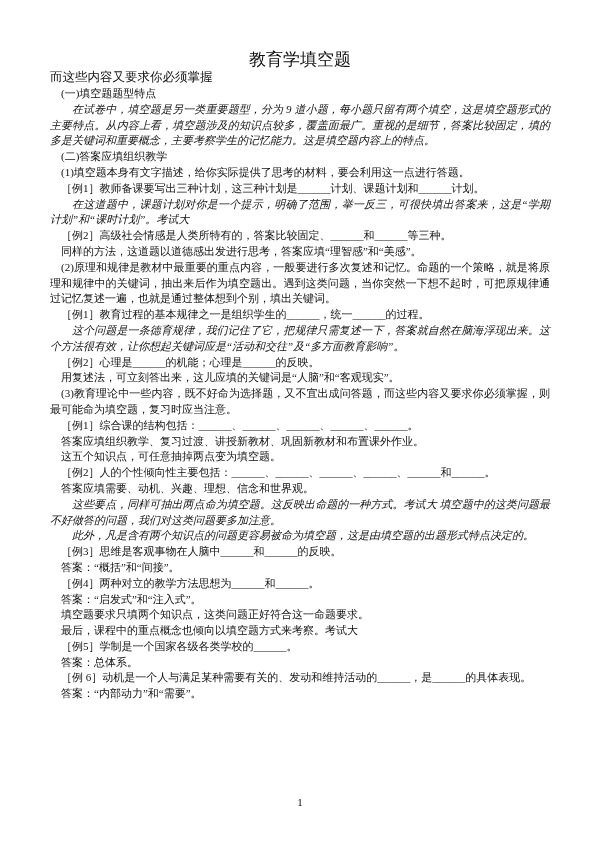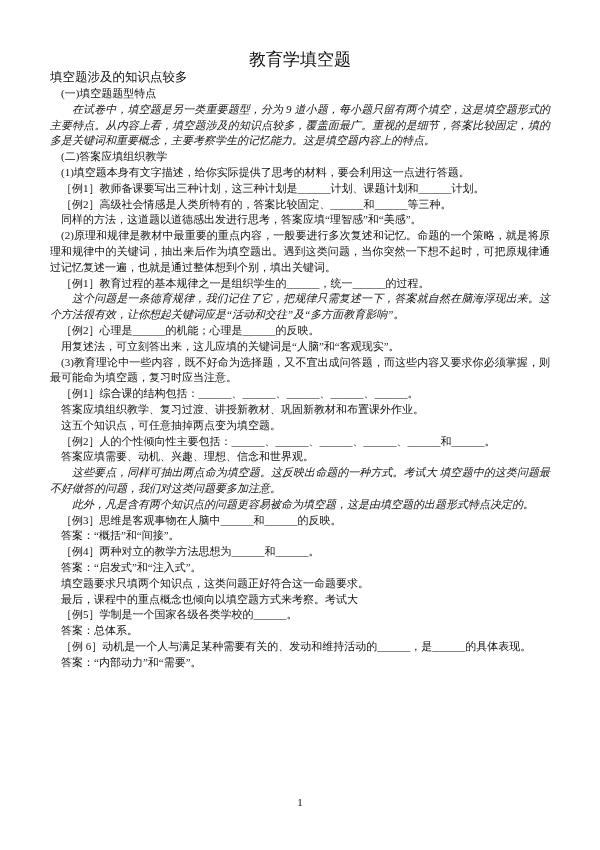--- a/index.html
+++ b/index.html
@@ -49,28 +49,29 @@
     font-size: 11px;
   }
 </style>
 </head>
 <body>
 
 <div class="page">
 
   <div class="doc-header">教育学填空题</div>
 
-  <div class="doc-title">填空题涉及的知识点较多</div>
+  <div class="doc-title">而这些内容又要求你必须掌握</div>
 
   <div class="content">
     <p class="in1">(一)填空题题型特点</p>
     <p class="in2">在试卷中，填空题是另一类重要题型，分为 9 道小题，每小题只留有两个填空，这是填空题形式的主要特点。从内容上看，填空题涉及的知识点较多，覆盖面最广。重视的是细节，答案比较固定，填的多是关键词和重要概念，主要考察学生的记忆能力。这是填空题内容上的特点。</p>
     <p class="in1">(二)答案应填组织教学</p>
     <p class="in1">(1)填空题本身有文字描述，给你实际提供了思考的材料，要会利用这一点进行答题。</p>
     <p class="in1">［例1］教师备课要写出三种计划，这三种计划是______计划、课题计划和______计划。</p>
+    <p class="in2">在这道题中，课题计划对你是一个提示，明确了范围，举一反三，可很快填出答案来，这是“学期计划”和“课时计划”。考试大</p>
     <p class="in1">［例2］高级社会情感是人类所特有的，答案比较固定、______和______等三种。</p>
     <p class="in1">同样的方法，这道题以道德感出发进行思考，答案应填“理智感”和“美感”。</p>
     <p class="in1">(2)原理和规律是教材中最重要的重点内容，一般要进行多次复述和记忆。命题的一个策略，就是将原理和规律中的关键词，抽出来后作为填空题出。遇到这类问题，当你突然一下想不起时，可把原规律通过记忆复述一遍，也就是通过整体想到个别，填出关键词。</p>
     <p class="in1">［例1］教育过程的基本规律之一是组织学生的______，统一______的过程。</p>
     <p class="in2">这个问题是一条德育规律，我们记住了它，把规律只需复述一下，答案就自然在脑海浮现出来。这个方法很有效，让你想起关键词应是“活动和交往”及“多方面教育影响”。</p>
     <p class="in1">［例2］心理是______的机能；心理是______的反映。</p>
     <p class="in1">用复述法，可立刻答出来，这儿应填的关键词是“人脑”和“客观现实”。</p>
     <p class="in1">(3)教育理论中一些内容，既不好命为选择题，又不宜出成问答题，而这些内容又要求你必须掌握，则最可能命为填空题，复习时应当注意。</p>
     <p class="in1">［例1］综合课的结构包括：______、______、______、______、______。</p>
     <p class="in1">答案应填组织教学、复习过渡、讲授新教材、巩固新教材和布置课外作业。</p>

